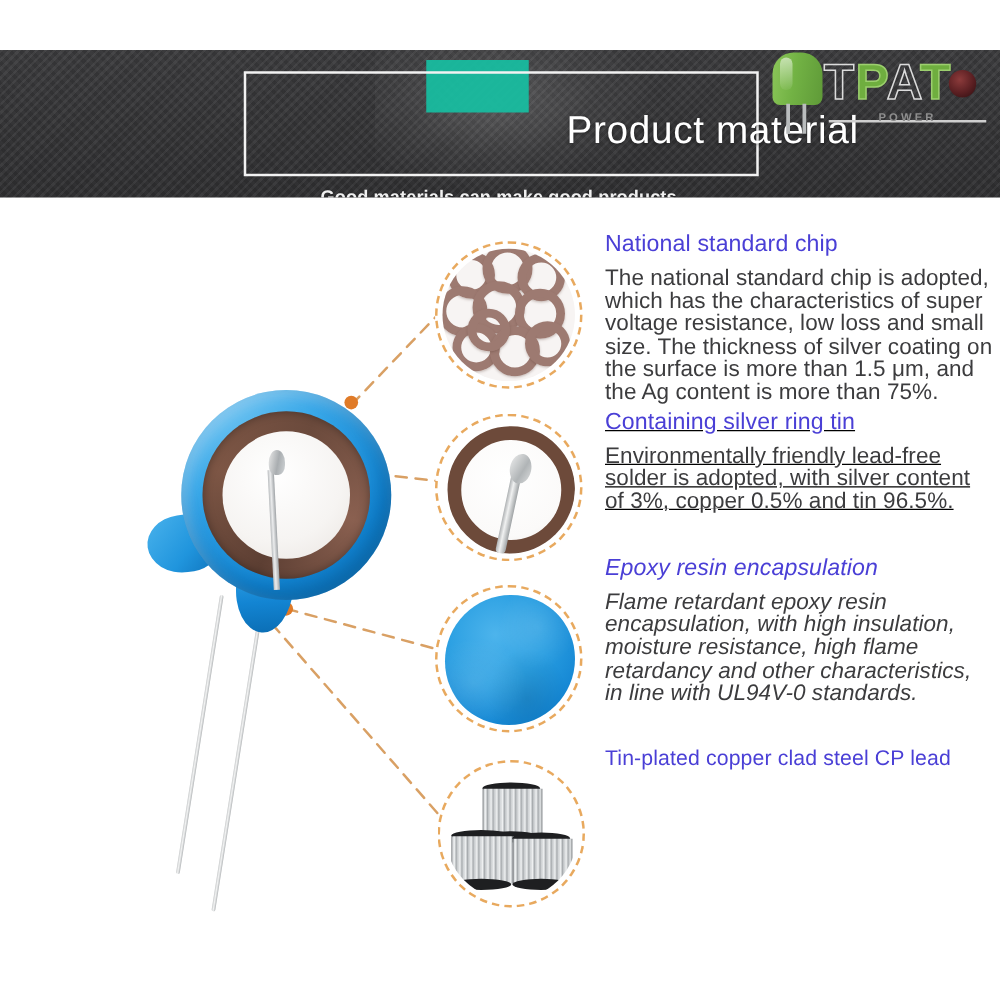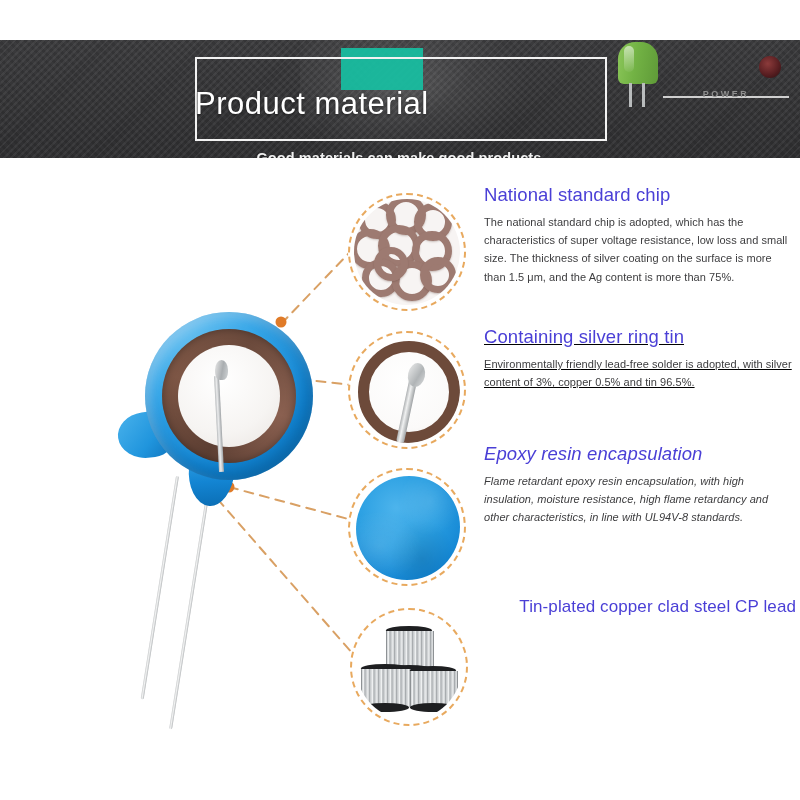--- a/index.html
+++ b/index.html
@@ -34,21 +34,21 @@
     border:2px solid #f2f2f2;
     box-sizing:border-box;
   }
   .title-highlight{
     position:absolute;left:341px;top:8px;width:82px;height:42px;
     background:#17bfa2;
     opacity:0.92;
   }
   .header-title{
     position:absolute;left:195px;top:46px;width:492px;
-    text-align:left;
+    text-align:right;
     color:#ffffff;
     font-size:31px;
     font-weight:400;
     letter-spacing:0.5px;
     line-height:36px;
     text-shadow:0 1px 3px rgba(0,0,0,0.45);
   }
   .header-sub{
     position:absolute;left:195px;top:110px;width:412px;
     text-align:center;
@@ -213,29 +213,29 @@
   .feature h3{
     margin:0 0 7px 0;
     font-size:18.5px;
     font-weight:400;
     color:#4a3fd6;
     line-height:22px;
     letter-spacing:0.1px;
   }
   .feature p{
     margin:0;
-    font-size:11px;
+    font-size:18px;
     line-height:18.2px;
     color:#3c3c3e;
     letter-spacing:0.05px;
   }
   #feature-1{top:184px;}
   #feature-2{top:326px;text-decoration:underline;}
   #feature-3{top:443px;font-style:italic;}
-  #feature-4{top:596px;text-align:right;}
+  #feature-4{top:596px;}
   #feature-4 h3{font-size:17px;}
 </style>
 </head>
 <body>
 
 <div id="page">
 
   <div class="header-band">
     <div class="header-glow"></div>
     <div class="title-highlight"></div>
@@ -245,20 +245,21 @@
 
     <div class="logo" style="top:0px;">
       <div class="logo-led">
         <div class="led-body">
           <div class="led-gloss"></div>
         </div>
         <div class="led-leg l"></div>
         <div class="led-leg r"></div>
       </div>
       <div class="logo-dot"></div>
+      <div class="logo-word"><span>T</span><span class="g">P</span><span>A</span><span class="g">T</span></div>
       <div class="logo-rule"></div>
       <div class="logo-power">POWER</div>
     </div>
   </div>
 
   <svg class="connectors" viewBox="0 0 800 800">
     <g stroke="#d9a064" stroke-width="2" stroke-dasharray="9 7" fill="none" stroke-linecap="round">
       <line x1="237" y1="370" x2="350" y2="252"></line>
       <line x1="237" y1="372" x2="352" y2="385"></line>
       <line x1="229" y1="487" x2="352" y2="520"></line>
@@ -342,20 +343,20 @@
     <p>The national standard chip is adopted, which has the characteristics of super voltage resistance, low loss and small size. The thickness of silver coating on the surface is more than 1.5 μm, and the Ag content is more than 75%.</p>
   </div>
 
   <div class="feature" id="feature-2">
     <h3>Containing silver ring tin</h3>
     <p>Environmentally friendly lead-free solder is adopted, with silver content of 3%, copper 0.5% and tin 96.5%.</p>
   </div>
 
   <div class="feature" id="feature-3">
     <h3>Epoxy resin encapsulation</h3>
-    <p>Flame retardant epoxy resin encapsulation, with high insulation, moisture resistance, high flame retardancy and other characteristics, in line with UL94V-8 standards.</p>
+    <p>Flame retardant epoxy resin encapsulation, with high insulation, moisture resistance, high flame retardancy and other characteristics, in line with UL94V-0 standards.</p>
   </div>
 
   <div class="feature" id="feature-4">
     <h3>Tin-plated copper clad steel CP lead</h3>
   </div>
 
 </div>
 
 </body></html>

